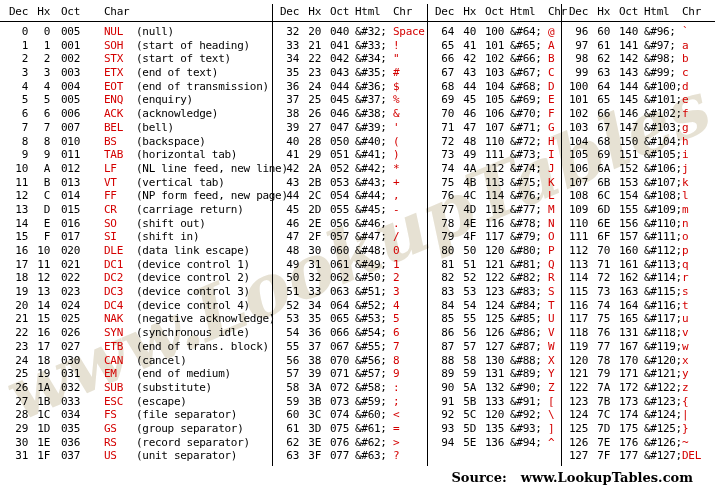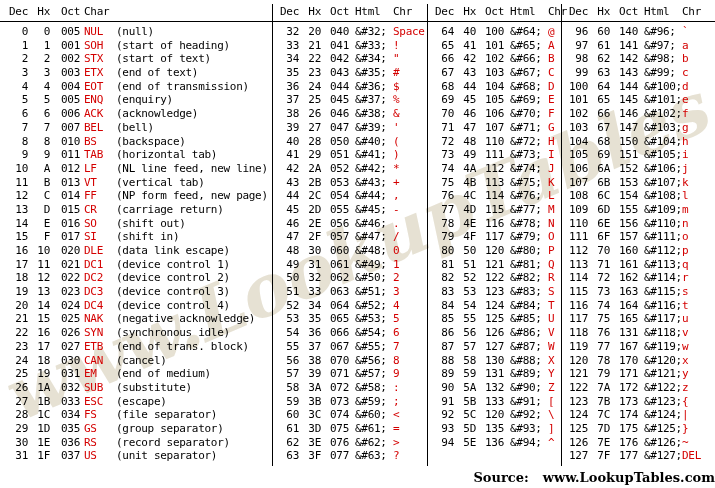--- a/index.html
+++ b/index.html
@@ -17,26 +17,26 @@
   .co4{left:561px;width:154px;border-left:1px solid #000;}
   .hdr{height:17px;line-height:16px;border-bottom:1px solid #000;margin-bottom:3px;
        display:flex;white-space:nowrap;}
   .row{height:13.7px;line-height:13.7px;display:flex;white-space:nowrap;}
   .row span,.hdr span{flex:none;display:block;}
   .c-dec{width:22px;text-align:right;margin-left:4px;}
   .co1 .c-dec{width:24px;}
   .c-hx{width:18px;text-align:right;margin-left:4px;}
   .c-oct{width:24px;text-align:right;margin-left:4px;}
   .co1 .c-oct{width:26px;}
-  .c-abbr{width:28px;margin-left:4px;color:var(--red,#d40000);}
+  .c-abbr{width:28px;margin-left:24px;color:var(--red,#d40000);}
   .c-desc{margin-left:4px;}
   .c-html{width:36px;margin-left:6px;text-align:left;}
   .c-chr{margin-left:2px;color:var(--red,#d40000);}
   .hdr .c-abbr,.hdr .c-chr{color:#000;width:auto;}
-  .footer{position:absolute;right:0;bottom:3px;z-index:1;
+  .footer{position:absolute;right:22px;bottom:3px;z-index:1;
        font-family:"DejaVu Serif",serif;font-weight:bold;font-size:13px;letter-spacing:0;}
   .footer .src-label{margin-right:14px;}
 </style>
 </head>
 <body>
 
 <div class="watermark">www.LookupTables.com</div>
 
 <div class="table">
   <section class="col co1">

